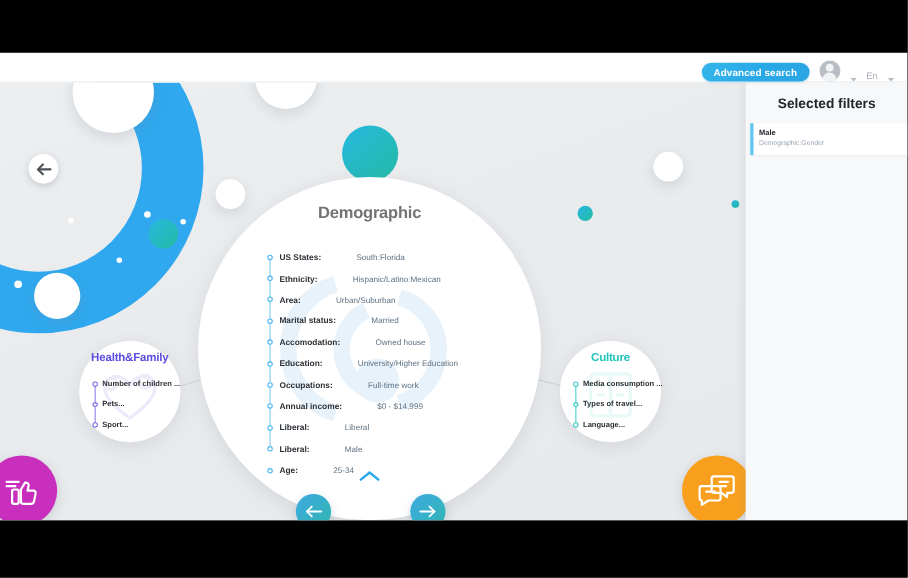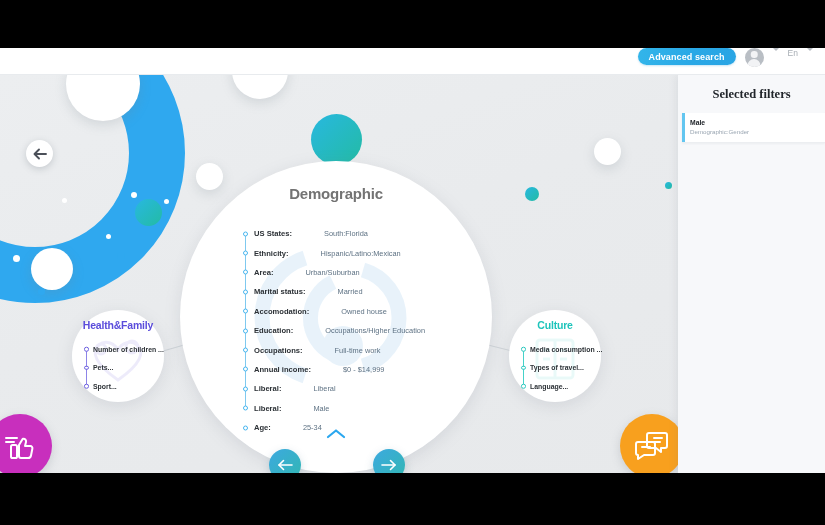--- a/index.html
+++ b/index.html
@@ -15,21 +15,21 @@
   .viewport {
     position: absolute; left: 0; top: 48px;
     width: 825px; height: 425px;
     background: #ffffff; overflow: hidden;
   }
 
   
   .topbar {
     position: absolute; left: 0; top: 0; width: 825px; height: 27px;
     background: #ffffff; border-bottom: 1px solid #e8ebee;
-    display: flex; align-items: flex-start; justify-content: flex-end;
+    display: flex; align-items: flex-end; justify-content: flex-end;
     padding-right: 12px; gap: 9px; z-index: 60;
   }
   .adv-search {
     height: 17px; padding: 0 11px; border-radius: 9px;
     background: linear-gradient(100deg,#33b5ea 0%,#29a8e6 55%,#2aa5e4 100%);
     color: #fff; font-size: 9px; font-weight: 700; letter-spacing: .1px;
     display: flex; align-items: center; cursor: pointer; border: none;
     box-shadow: 0 1px 2px rgba(40,150,210,.25);
   }
   .avatar {
@@ -166,21 +166,21 @@
   }
 
   
   .sidebar {
     position: absolute; left: 678px; top: 27px; width: 147px; height: 398px;
     background: #f7f8fa; box-shadow: -2px 0 7px rgba(120,130,145,.13);
     z-index: 40;
   }
   .sidebar-title {
     font-size: 12.5px; font-weight: 700; color: #22262b;
-    text-align: center; padding: 12px 0 11px; font-family: Liberation Serif, serif;
+    text-align: center; padding: 12px 0 11px;
   }
   .filter-card {
     background: #fff; margin-left: 4px; padding: 6px 8px 7px 8px;
     border-bottom: 1px solid #eceef1; position: relative;
     box-shadow: 0 1px 2px rgba(140,150,160,.1); cursor: pointer;
   }
   .filter-card::before {
     content: ""; position: absolute; left: 0; top: 0; bottom: 0;
     width: 3px; background: #63c6f0;
   }
@@ -262,21 +262,21 @@
             <span class="attr-val">Married</span>
           </div>
           <div class="attr-row">
             <span class="knob"></span>
             <span class="attr-key">Accomodation:</span>
             <span class="attr-val">Owned house</span>
           </div>
           <div class="attr-row">
             <span class="knob"></span>
             <span class="attr-key">Education:</span>
-            <span class="attr-val">Occupations/Higher Education</span>
+            <span class="attr-val">University/Higher Education</span>
           </div>
           <div class="attr-row">
             <span class="knob"></span>
             <span class="attr-key">Occupations:</span>
             <span class="attr-val">Full-time work</span>
           </div>
           <div class="attr-row">
             <span class="knob"></span>
             <span class="attr-key">Annual income:</span>
             <span class="attr-val">$0 - $14,999</span>

